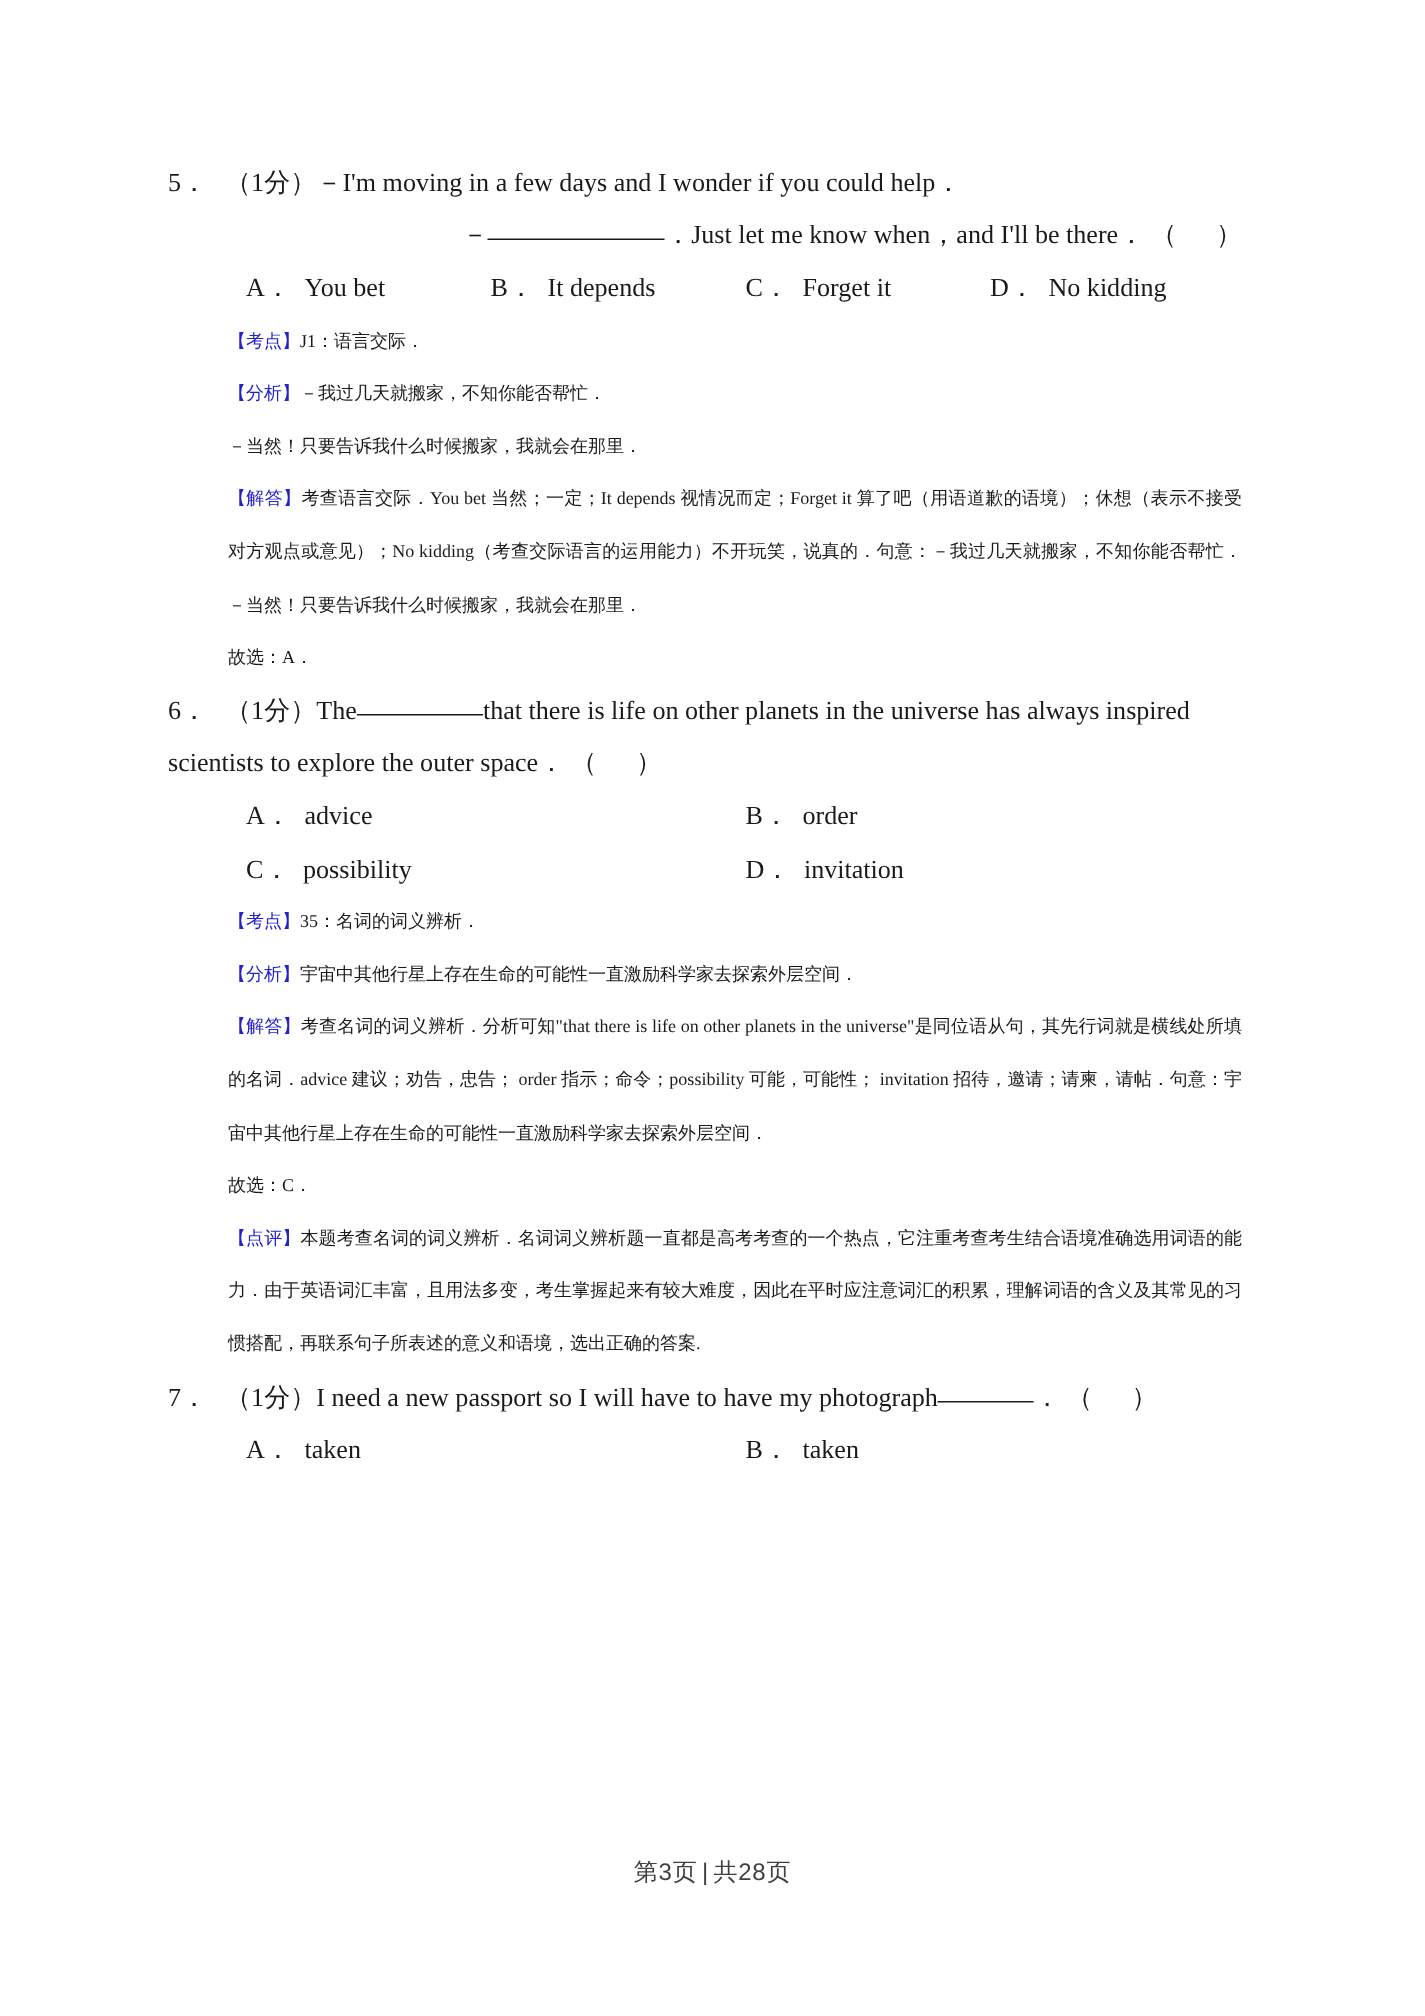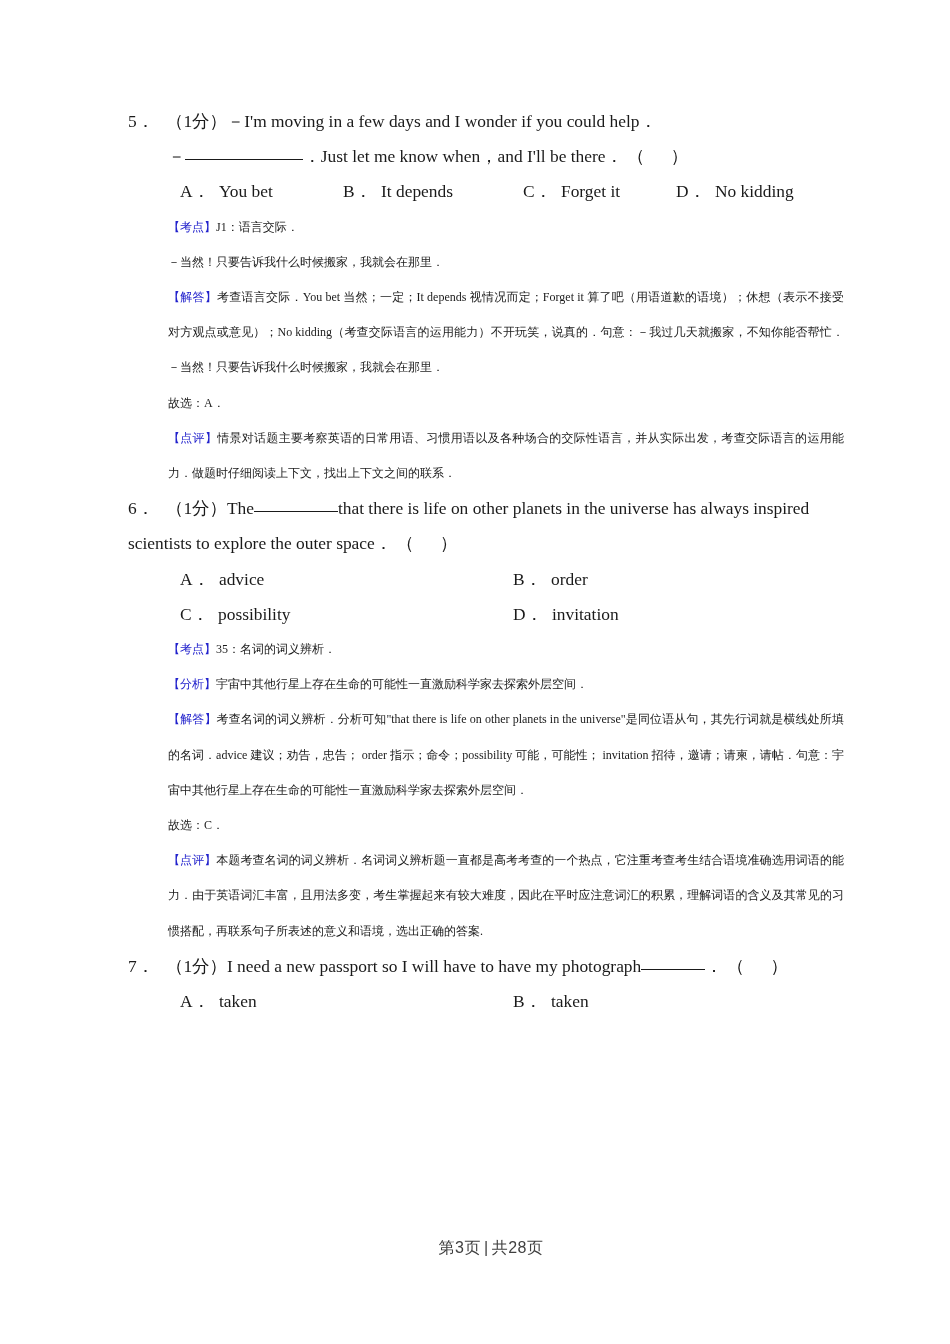--- a/index.html
+++ b/index.html
@@ -10,21 +10,21 @@
   body {
     width: 950px;
     height: 1344px;
     position: relative;
     font-family: "Liberation Serif", "DejaVu Serif", serif;
     color: #1a1a1a;
     overflow: hidden;
   }
   .page {
     position: absolute;
-    left: 16px; top: 0;
+    left: 0; top: 0;
     width: 796px;
     height: 1344px;
   }
   .content {
     position: absolute;
     left: 112px;
     top: 104px;
     width: 716px;
   }
 
@@ -46,42 +46,42 @@
   .qnum {
     display: inline-block;
     width: 38px;
     text-align: left;
   }
   .score {
     letter-spacing: 0px;
   }
 
   
-  .ind1 { padding-left: 40px; }
+  .ind1 { padding-left: 40px; text-align: right; }
 
   
   .optrow4 {
     position: relative;
     height: 35.2px;
     font-size: 17.4px;
     line-height: 35.2px;
   }
   .optrow2 {
     position: relative;
     height: 35.2px;
     font-size: 17.4px;
     line-height: 35.2px;
   }
   .opt {
     position: absolute;
     white-space: nowrap;
   }
   .o-a { left: 52px; }
   .o-b4 { left: 215px; }
-  .o-c4 { left: 385px; margin-left: 10px; }
+  .o-c4 { left: 385px; }
   .o-d4 { left: 548px; }
   .o-b2 { left: 385px; }
   .opt-letter {
     margin-right: 9px;
   }
 
   
   .exp {
     padding-left: 40px;
     font-size: 12px;
@@ -151,36 +151,36 @@
         <span class="opt o-a"><span class="opt-letter">A．</span><span>You bet</span></span>
         <span class="opt o-b4"><span class="opt-letter">B．</span><span>It depends</span></span>
         <span class="opt o-c4"><span class="opt-letter">C．</span><span>Forget it</span></span>
         <span class="opt o-d4"><span class="opt-letter">D．</span><span>No kidding</span></span>
       </div>
 
       <div class="exp">
         <span class="tag">【考点】</span><span>J1：语言交际．</span>
       </div>
 
+      <div class="exp">
+        <span class="tag">【分析】</span><span>－我过几天就搬家，不知你能否帮忙．</span>
+      </div>
 
       <div class="exp">
         <span>－当然！只要告诉我什么时候搬家，我就会在那里．</span>
       </div>
 
       <div class="exp">
         <span class="tag">【解答】</span><span>考查语言交际．You bet 当然；一定；It depends 视情况而定；Forget it 算了吧（用语道歉的语境）；休想（表示不接受对方观点或意见）；No kidding（考查交际语言的运用能力）不开玩笑，说真的．句意：－我过几天就搬家，不知你能否帮忙．－当然！只要告诉我什么时候搬家，我就会在那里．</span>
       </div>
 
       <div class="exp">
         <span>故选：A．</span>
       </div>
 
-      <div class="exp">
-        <span class="tag">【点评】</span><span>情景对话题主要考察英语的日常用语、习惯用语以及各种场合的交际性语言，并从实际出发，考查交际语言的运用能力．做题时仔细阅读上下文，找出上下文之间的联系．</span>
-      </div>
     </div>
 
     <div>
 
       <div class="wrapline">
         <span class="qnum">6．</span><span class="score">（1分）</span><span>The</span><span class="blank-md"></span><span>that there is life on other planets in the universe has always inspired scientists to explore the outer space．</span>
         <span>（</span><span class="paren-gap"></span><span>）</span>
       </div>
 
       <div class="optrow2">

